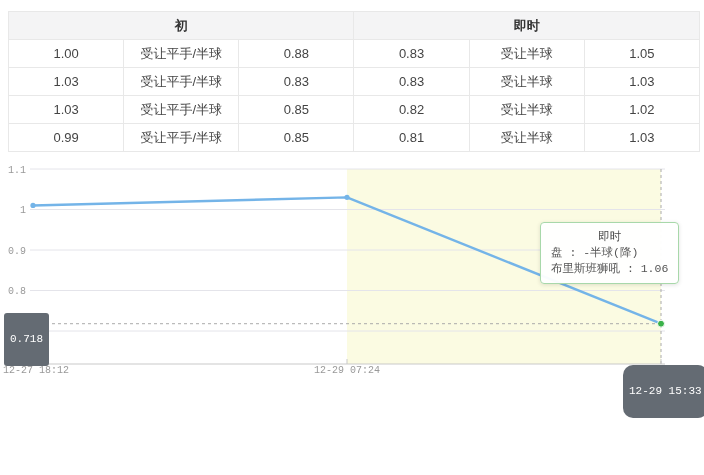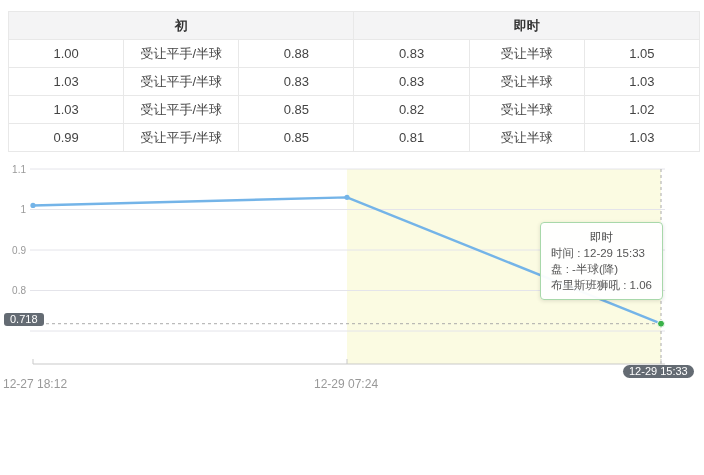--- a/index.html
+++ b/index.html
@@ -9,27 +9,27 @@
   
   table.odds { width:692px; margin:11px 4px 0 8px; border-collapse:collapse; table-layout:fixed; }
   table.odds th, table.odds td {
     border:1px solid #e8e8e8; text-align:center; height:28px;
     font-size:13px; color:#444; font-weight:normal; background:#fff;
   }
   table.odds th { background:#f4f4f5; color:#333; font-weight:bold; }
   table.odds tr.grp th { border-left:1px solid #e8e8e8; border-right:1px solid #e8e8e8; }
 
   
-  .chart { position:relative; width:574px; height:255px; margin-top:9px; }
+  .chart { position:relative; width:574px; height:255px; margin-top:9px;font-family:Liberation Mono, monospace; }
   .chart svg { position:absolute; left:0; top:0; }
   .xlab { position:absolute; top:204px; width:62px; text-align:center;
-          font-size:12px; color:#999; white-space:nowrap;margin-top:12px; }
+          font-size:10px; color:#999; white-space:nowrap; }
   .pointer-badge {
     position:absolute; background:#646b73; color:#fff; font-size:11px;
-    line-height:13px; padding:0 6px; border-radius:3px; white-space:nowrap; z-index:5;
+    line-height:13px; padding:20px 6px; border-radius:3px; white-space:nowrap; z-index:5;
   }
   .tooltip {
     position:absolute; left:540px; top:61px; z-index:6;
     background:rgba(255,255,255,0.96); border:1px solid #a8d8aa; border-radius:4px;
     padding:6px 10px; font-size:11.5px; line-height:16px; color:#555;
     box-shadow:0 1px 4px rgba(0,0,0,0.12); white-space:nowrap;
   }
   .tooltip .tt-title { text-align:center; color:#4a4a4a; }
 </style>
 </head>
@@ -103,17 +103,16 @@
     </svg>
 
   <div class="xlab" style="left:3px;">12-27 18:12</div>
   <div class="xlab" style="left:314px;text-align:center;">12-29 07:24</div>
 
   <div class="pointer-badge" id="y-badge" style="left: 4px; top: 152.21px; background: rgb(100, 107, 115);">0.718</div>
   <div class="pointer-badge" style="left:623px; top:204px;border-radius:10px;">12-29 15:33</div>
 
   <div class="tooltip">
     <div class="tt-title">即时</div>
-    <div>时间 : 12-29 15:33</div>
     <div>盘 : -半球(降)</div>
     <div>布里斯班狮吼 : 1.06</div>
   </div>
 </div>
 
 </body></html>

